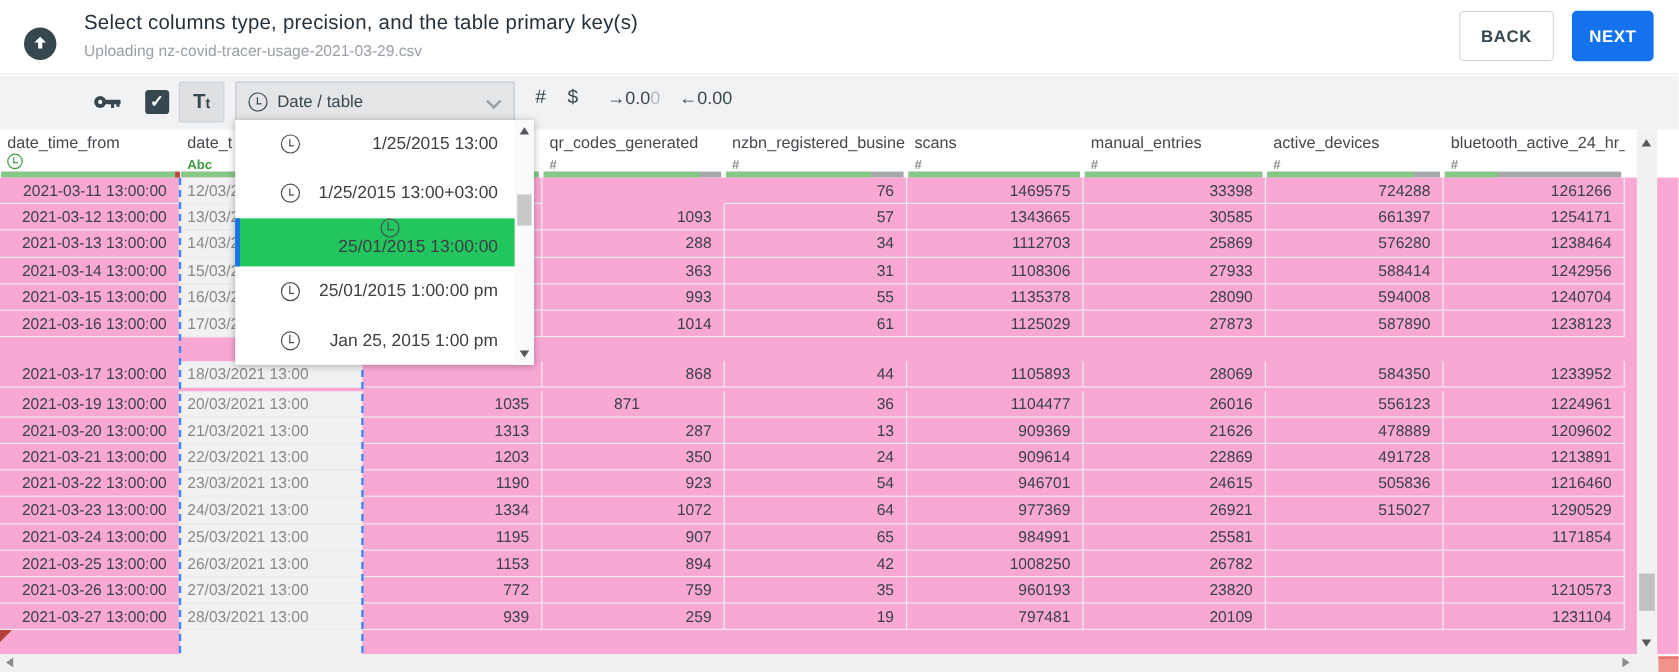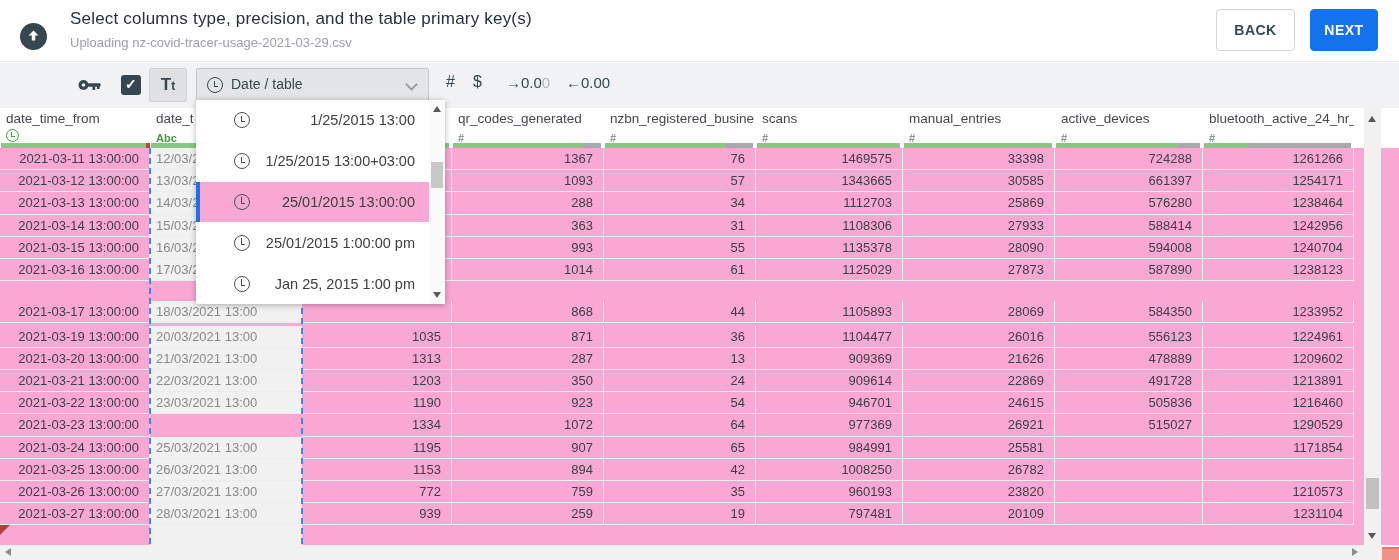--- a/index.html
+++ b/index.html
@@ -68,21 +68,21 @@
   .dashed-line { position:absolute; top:0; width:2px; height:397px; z-index:5;
     background:repeating-linear-gradient(180deg,#4285f4 0 6px,transparent 6px 10px); }
   .red-corner { position:absolute; left:0; width:0; height:0; border-top:10px solid #b0413a; border-right:10px solid transparent; z-index:4; }
 
   
   .dd-panel { position:absolute; left:196px; top:100px; width:249px; height:204px; background:#fff; box-shadow:0 1px 6px rgba(0,0,0,.3); z-index:20; }
   .dd-list { position:absolute; left:0; top:0; width:233px; height:204px; }
   .dd-item { position:relative; width:233px; height:40.8px; display:flex; align-items:center; padding:0 14px 0 38px; cursor:pointer; }
   .dd-item .clock { color:#4a4f54; flex:0 0 auto; }
   .dd-label { margin-left:auto; font-size:14.5px; color:#3c4043; }
-  .dd-item.sel { background:#f9a8d4; }
+  .dd-item.sel { background:#22c55e;flex-direction:column; }
   .dd-item.sel::before { content:""; position:absolute; left:0; top:0; width:4px; height:100%; background:#1a73e8; }
   .dd-scroll { position:absolute; right:0; top:0; width:16px; height:204px; background:#fafafa; }
   .dd-thumb { position:absolute; left:2px; top:62px; width:12px; height:26px; background:#c8c8c8; cursor:pointer; }
 
   
   .vscroll { position:absolute; left:1364px; top:108px; width:17px; height:437px; background:#f1f1f1; }
   .vthumb { position:absolute; left:2px; top:370px; width:13px; height:31px; background:#c1c1c1; cursor:pointer; }
   .hscroll { position:absolute; left:0; top:545px; width:1382px; height:15px; background:#f1f1f1; }
   .arr { position:absolute; width:0; height:0; cursor:pointer; }
   .arr-up { border-left:4.5px solid transparent; border-right:4.5px solid transparent; border-bottom:6px solid #55585c; }
@@ -197,21 +197,20 @@
       </div>
       <div class="bar" style="left: 1204px; width: 147px;">
         <div class="bar-fill" style="width: 30%;"></div>
       </div>
     </div>
   <div class="tbody" id="tbody">
       <div class="tr" style="top: 0px;">
         <div class="td right" style="left: 0px; width: 150px;">2021-03-11 13:00:00</div>
         <div class="td left hl" style="left: 150px; width: 152px;">12/03/2021 13:00</div>
         <div class="td right" style="left: 302px; width: 150px;"></div>
-        <div class="td right" style="left: 452px; width: 152px;">1367</div>
         <div class="td right" style="left: 604px; width: 152px;">76</div>
         <div class="td right" style="left: 756px; width: 147px;">1469575</div>
         <div class="td right" style="left: 903px; width: 152px;">33398</div>
         <div class="td right" style="left: 1055px; width: 148px;">724288</div>
         <div class="td right" style="left: 1203px; width: 151px;">1261266</div>
       </div>
       <div class="tr" style="top: 22.2px;">
         <div class="td right" style="left: 0px; width: 150px;">2021-03-12 13:00:00</div>
         <div class="td left hl" style="left: 150px; width: 152px;">13/03/2021 13:00</div>
         <div class="td right" style="left: 302px; width: 150px;"></div>
@@ -274,21 +273,21 @@
         <div class="td right" style="left: 604px; width: 152px;">44</div>
         <div class="td right" style="left: 756px; width: 147px;">1105893</div>
         <div class="td right" style="left: 903px; width: 152px;">28069</div>
         <div class="td right" style="left: 1055px; width: 148px;">584350</div>
         <div class="td right" style="left: 1203px; width: 151px;">1233952</div>
       </div>
       <div class="tr" style="top: 177.6px;">
         <div class="td right" style="left: 0px; width: 150px;">2021-03-19 13:00:00</div>
         <div class="td left hl" style="left: 150px; width: 152px;">20/03/2021 13:00</div>
         <div class="td right" style="left: 302px; width: 150px;">1035</div>
-        <div class="td right" style="left: 452px; width: 152px;">871</div>
+        <div class="td right" style="left: 452px; width: 152px; text-align: center;">871</div>
         <div class="td right" style="left: 604px; width: 152px;">36</div>
         <div class="td right" style="left: 756px; width: 147px;">1104477</div>
         <div class="td right" style="left: 903px; width: 152px;">26016</div>
         <div class="td right" style="left: 1055px; width: 148px;">556123</div>
         <div class="td right" style="left: 1203px; width: 151px;">1224961</div>
       </div>
       <div class="tr" style="top: 199.8px;">
         <div class="td right" style="left: 0px; width: 150px;">2021-03-20 13:00:00</div>
         <div class="td left hl" style="left: 150px; width: 152px;">21/03/2021 13:00</div>
         <div class="td right" style="left: 302px; width: 150px;">1313</div>
@@ -316,20 +315,21 @@
         <div class="td right" style="left: 302px; width: 150px;">1190</div>
         <div class="td right" style="left: 452px; width: 152px;">923</div>
         <div class="td right" style="left: 604px; width: 152px;">54</div>
         <div class="td right" style="left: 756px; width: 147px;">946701</div>
         <div class="td right" style="left: 903px; width: 152px;">24615</div>
         <div class="td right" style="left: 1055px; width: 148px;">505836</div>
         <div class="td right" style="left: 1203px; width: 151px;">1216460</div>
       </div>
       <div class="tr" style="top: 266.4px;">
         <div class="td right" style="left: 0px; width: 150px;">2021-03-23 13:00:00</div>
+        <div class="td left hl" style="left: 150px; width: 152px;">24/03/2021 13:00</div>
         <div class="td right" style="left: 302px; width: 150px;">1334</div>
         <div class="td right" style="left: 452px; width: 152px;">1072</div>
         <div class="td right" style="left: 604px; width: 152px;">64</div>
         <div class="td right" style="left: 756px; width: 147px;">977369</div>
         <div class="td right" style="left: 903px; width: 152px;">26921</div>
         <div class="td right" style="left: 1055px; width: 148px;">515027</div>
         <div class="td right" style="left: 1203px; width: 151px;">1290529</div>
       </div>
       <div class="tr" style="top: 288.6px;">
         <div class="td right" style="left: 0px; width: 150px;">2021-03-24 13:00:00</div>

